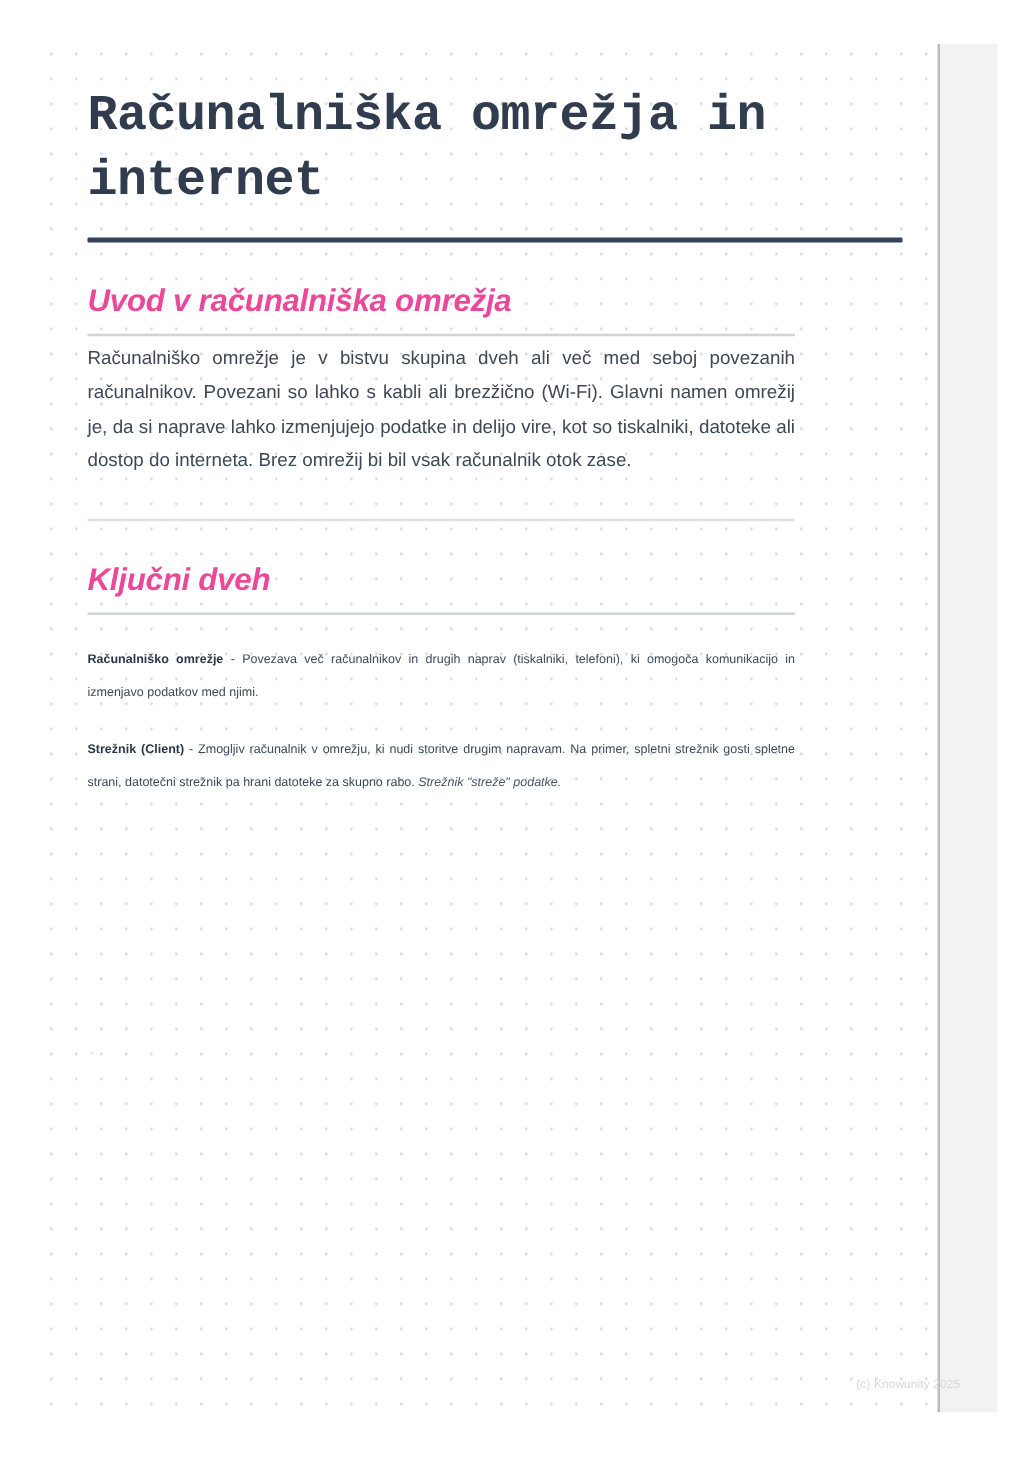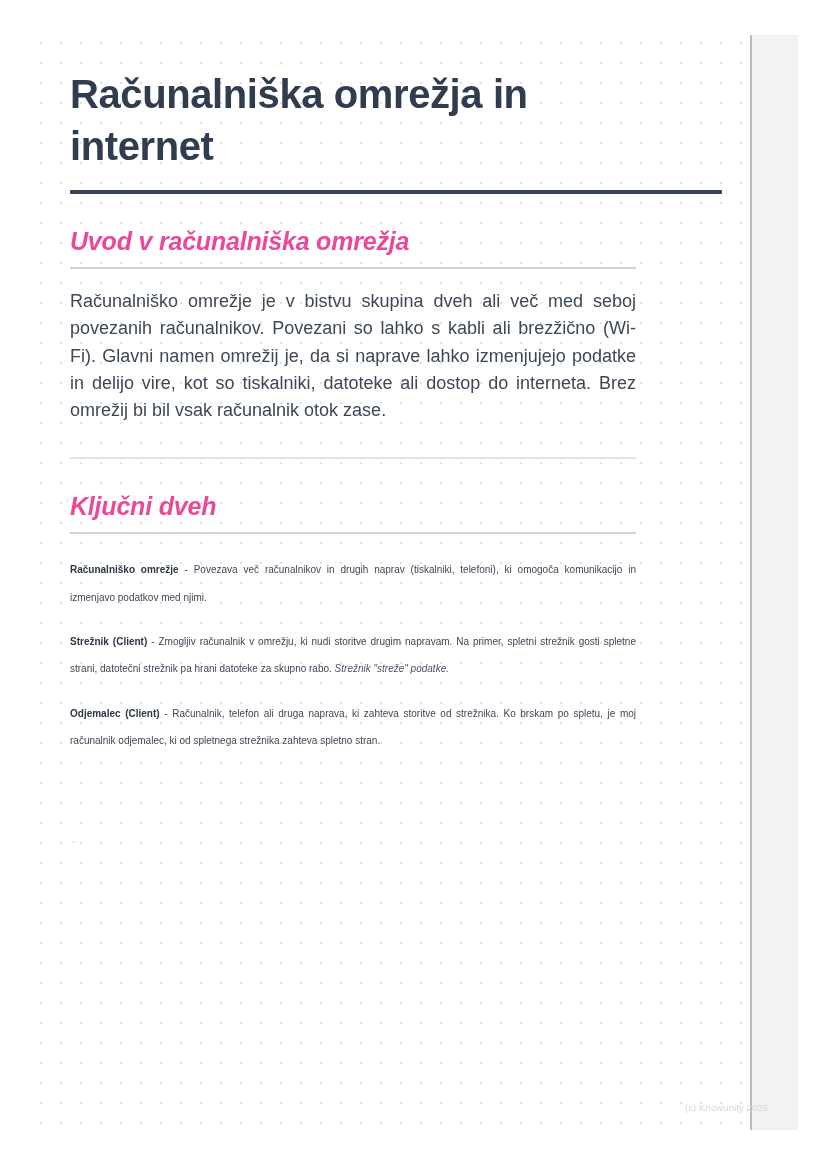--- a/index.html
+++ b/index.html
@@ -66,20 +66,21 @@
   }
 
   .doc-title {
     margin: 0;
     padding-top: 33px;
     font-size: 40px;
     line-height: 52px;
     font-weight: 700;
     letter-spacing: -0.4px;
     color: #313d4f;
+    font-family: Liberation Mono, monospace;
   }
   .title-rule {
     margin-top: 18px;
     width: 652px;
     height: 4px;
     background: #36415a;
     border-radius: 1px;
   }
 
   .section {
@@ -96,23 +97,23 @@
   }
   .section-rule {
     margin-top: 9px;
     width: 566px;
     height: 2px;
     background: #d2d3d5;
   }
 
   .body-par {
     margin: 0;
-    padding-top: 19px;
-    width: 566px;
-    font-size: 18px;
+    padding-top: 4px;
+    width: 566px;
+    font-size: 15px;
     line-height: 27.3px;
     color: #3e4855;
     text-align: justify;
     text-justify: inter-word;
   }
 
   .soft-divider {
     margin-top: 33px;
     width: 566px;
     height: 2px;
@@ -192,23 +193,20 @@
       <div class="section-rule"></div>
 
       <p class="term-par">
         <span class="term-name">Računalniško omrežje</span><span class="term-sep"> - </span><span class="term-def">Povezava več računalnikov in drugih naprav (tiskalniki, telefoni), ki omogoča komunikacijo in izmenjavo podatkov med njimi.</span><span class="term-emph"></span>
       </p>
 
       <p class="term-par">
         <span class="term-name">Strežnik (Client)</span><span class="term-sep"> - </span><span class="term-def">Zmogljiv računalnik v omrežju, ki nudi storitve drugim napravam. Na primer, spletni strežnik gosti spletne strani, datotečni strežnik pa hrani datoteke za skupno rabo. </span><span class="term-emph">Strežnik "streže" podatke.</span>
       </p>
 
-      <p class="term-par">
-        <span class="term-name">Odjemalec (Client)</span><span class="term-sep"> - </span><span class="term-def">Računalnik, telefon ali druga naprava, ki zahteva storitve od strežnika. Ko brskam po spletu, je moj računalnik odjemalec, ki od spletnega strežnika zahteva spletno stran.</span><span class="term-emph"></span>
-      </p>
     </div>
 
   </div>
 
   <div class="stray-mark">`</div>
 
   <div class="footer-note">(c) Knowunity 2025</div>
 
 </div>
 

